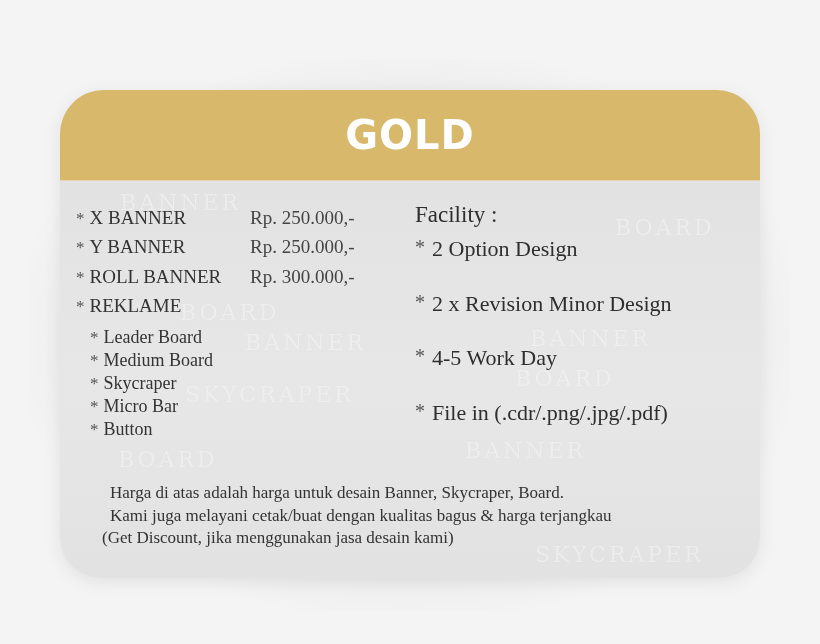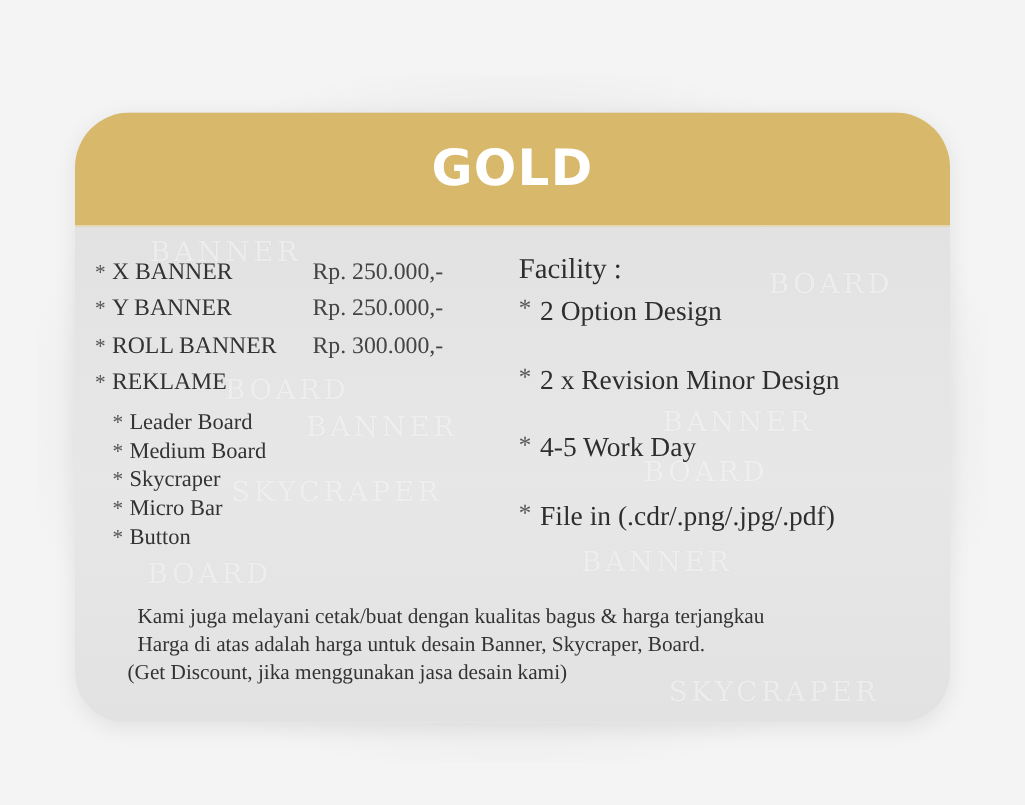--- a/index.html
+++ b/index.html
@@ -123,17 +123,17 @@
         <span class="star">*</span>
         <span>4-5 Work Day</span>
       </div>
     <div class="frow">
         <span class="star">*</span>
         <span>File in (.cdr/.png/.jpg/.pdf)</span>
       </div>
   </div>
 
   <div class="note">
+    <div>Harga di atas adalah harga untuk desain Banner, Skycraper, Board.</div>
     <div>Kami juga melayani cetak/buat dengan kualitas bagus &amp; harga terjangkau</div>
-    <div>Harga di atas adalah harga untuk desain Banner, Skycraper, Board.</div>
     <div class="l4">(Get Discount, jika menggunakan jasa desain kami)</div>
   </div>
 </div>
 
 </body></html>

